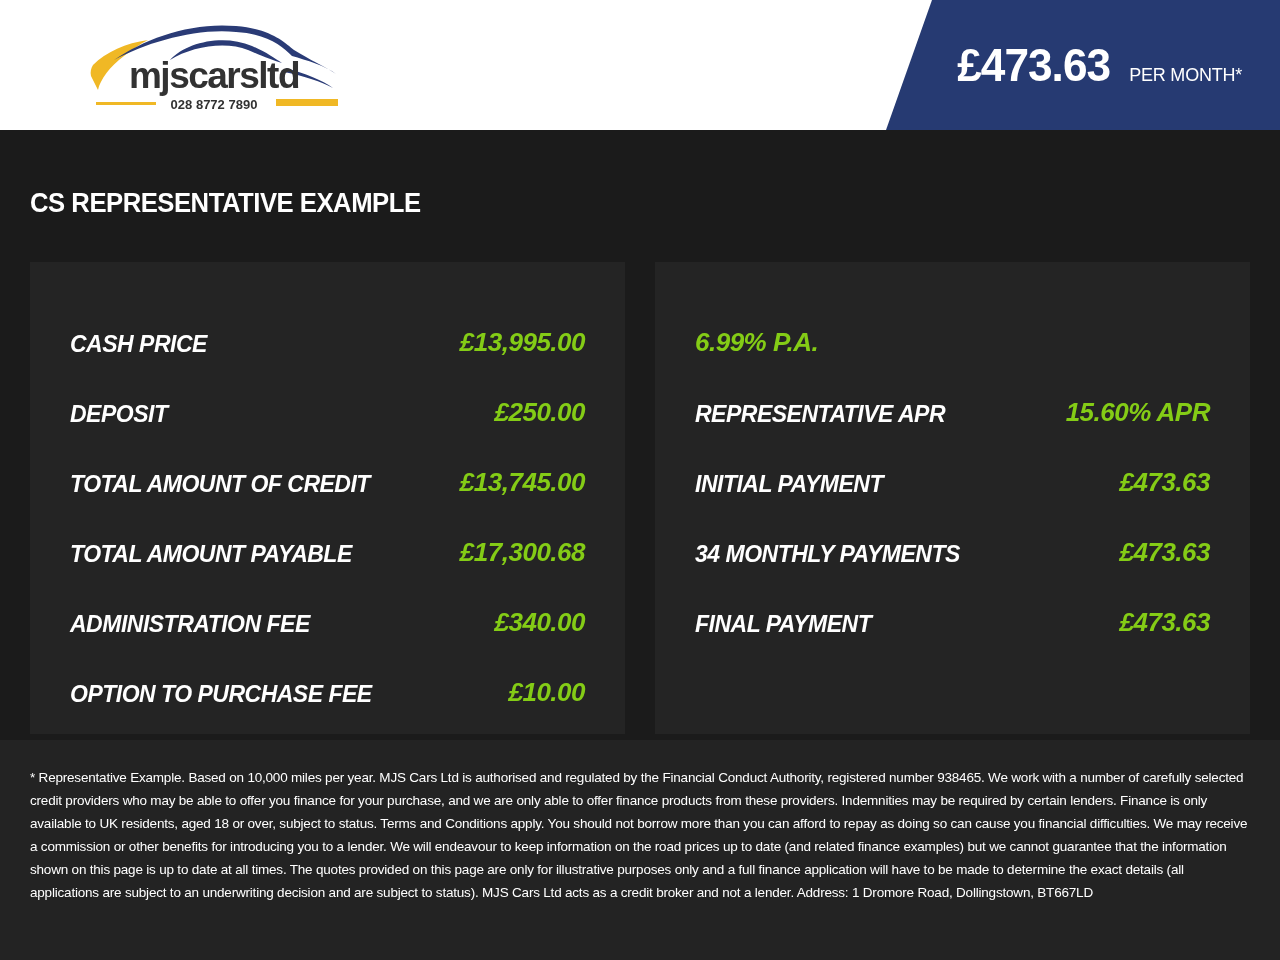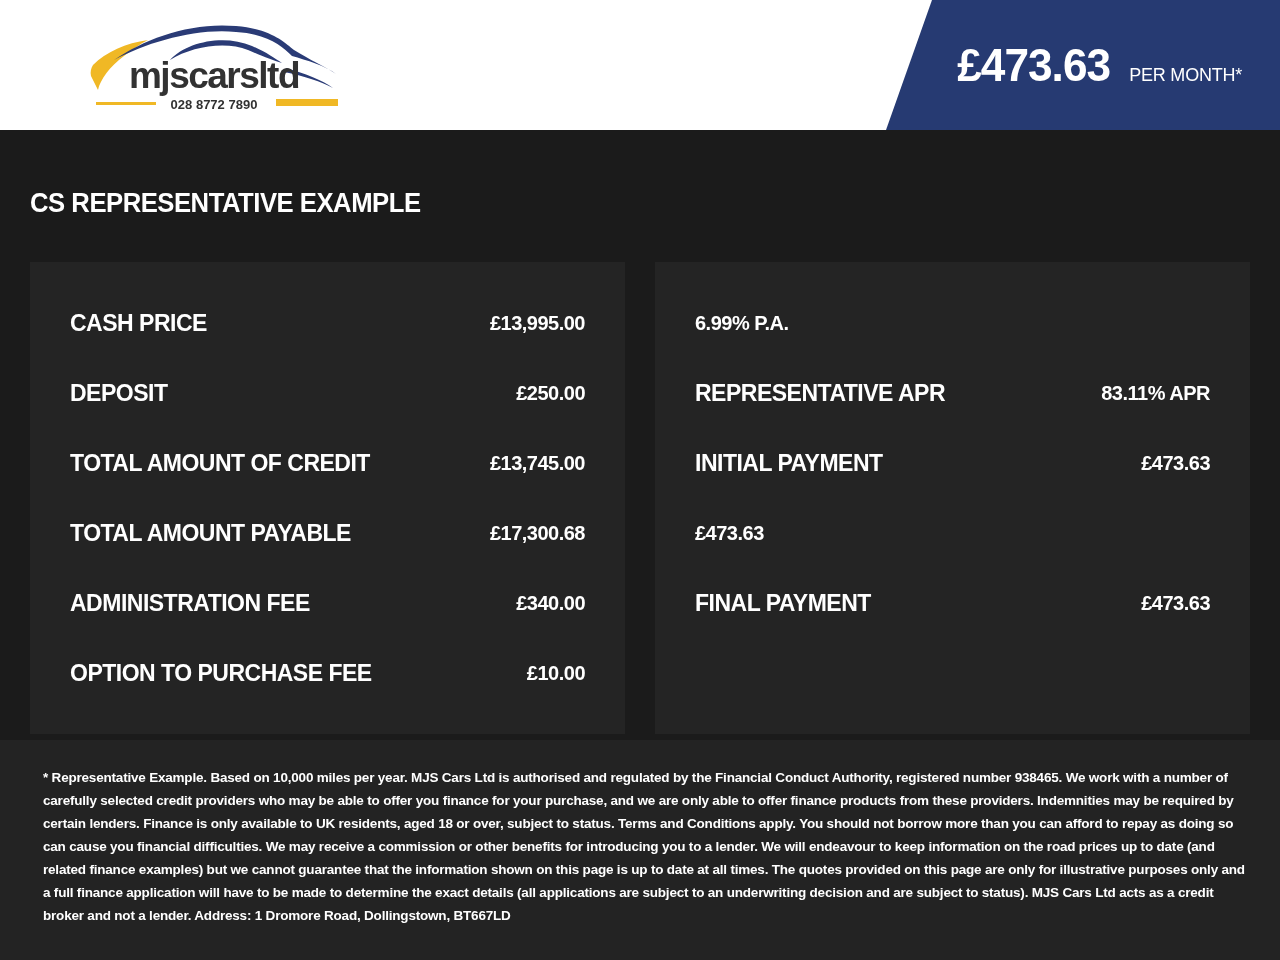--- a/index.html
+++ b/index.html
@@ -69,51 +69,51 @@
   }
   .panel {
     background:#242424;
     width:595px;
     height:472px;
     padding:26px 40px;
   }
   .finance-row {
     display:flex;
     justify-content:space-between;
-    align-items:center;
+    align-items:flex-end;
     height:70px;
+    font-style:italic;
   }
   .finance-label {
     color:#ffffff;
     font-size:23px;
     font-weight:bold;
     letter-spacing:-0.5px;
     white-space:nowrap;
   }
   .finance-value {
-    color:#ffffff;
-    font-size:20px;
+    color:#84cc16;
+    font-size:26px;
     font-weight:bold;
     letter-spacing:-0.5px;
     white-space:nowrap;
   }
 
   
   .footer {
     height:220px;
     background:#232323;
     padding:26px 30px 0 30px;
   }
   .disclaimer {
     color:#ffffff;
     font-size:13.5px;
-    font-weight:bold;
+    font-weight:normal;
     line-height:23px;
     letter-spacing:-0.2px;
-    margin-left:13px;
   }
 </style>
 </head>
 <body>
 
 <div class="header">
 
   <svg class="logo" viewBox="0 0 256 100">
     <g>
 
@@ -178,30 +178,31 @@
       </div>
 
     <div class="panel">
 
         <div class="finance-row">
           <span class="finance-value">6.99% P.A.</span>
         </div>
 
         <div class="finance-row">
           <span class="finance-label">REPRESENTATIVE APR</span>
-          <span class="finance-value">83.11% APR</span>
+          <span class="finance-value">15.60% APR</span>
         </div>
 
 
         <div class="finance-row">
           <span class="finance-label">INITIAL PAYMENT</span>
           <span class="finance-value">£473.63</span>
         </div>
 
         <div class="finance-row">
+          <span class="finance-label">34 MONTHLY PAYMENTS</span>
           <span class="finance-value">£473.63</span>
         </div>
 
         <div class="finance-row">
           <span class="finance-label">FINAL PAYMENT</span>
           <span class="finance-value">£473.63</span>
         </div>
       </div>
 
   </div>

